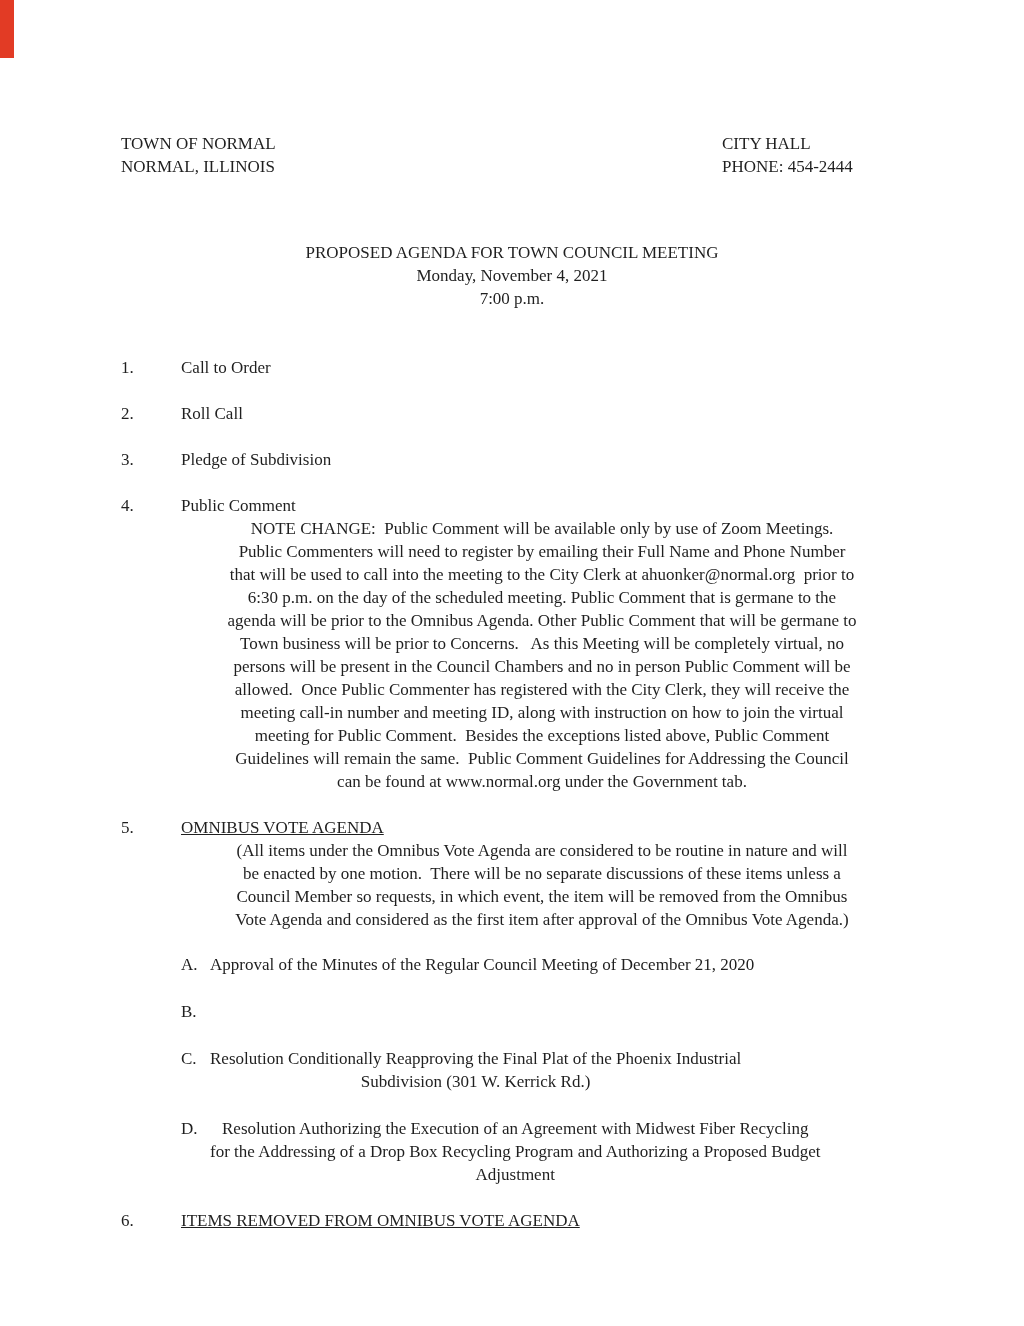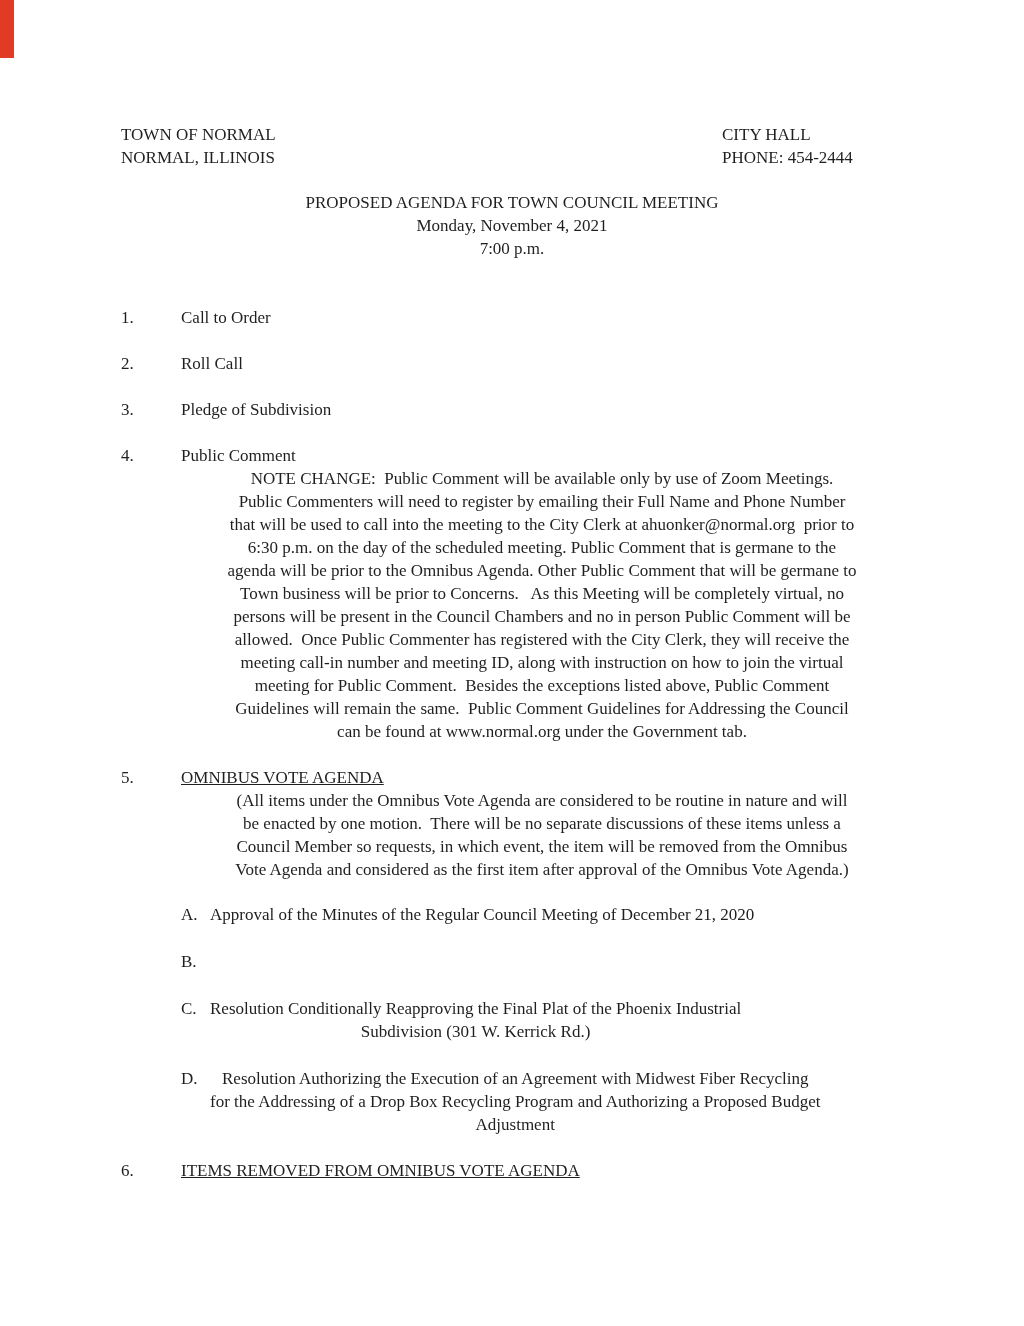--- a/index.html
+++ b/index.html
@@ -16,31 +16,31 @@
   }
   .corner-flag {
     position: absolute;
     left: 0; top: 0;
     width: 14px; height: 58px;
     background: #e23b25;
   }
   .content {
     position: absolute;
     left: 121px;
-    top: 123px;
+    top: 132px;
     width: 782px;
   }
   .doc-header {
     display: flex;
     justify-content: space-between;
   }
   .header-right { width: 181px; }
   .title-block {
     text-align: center;
-    margin-top: 22px;
+    margin-top: 63px;
   }
   .agenda { margin-top: 46px; }
   .item {
     display: flex;
     margin-bottom: 23px;
   }
   .item:last-child { margin-bottom: 0; }
   .num {
     width: 60px;
     flex-shrink: 0;

